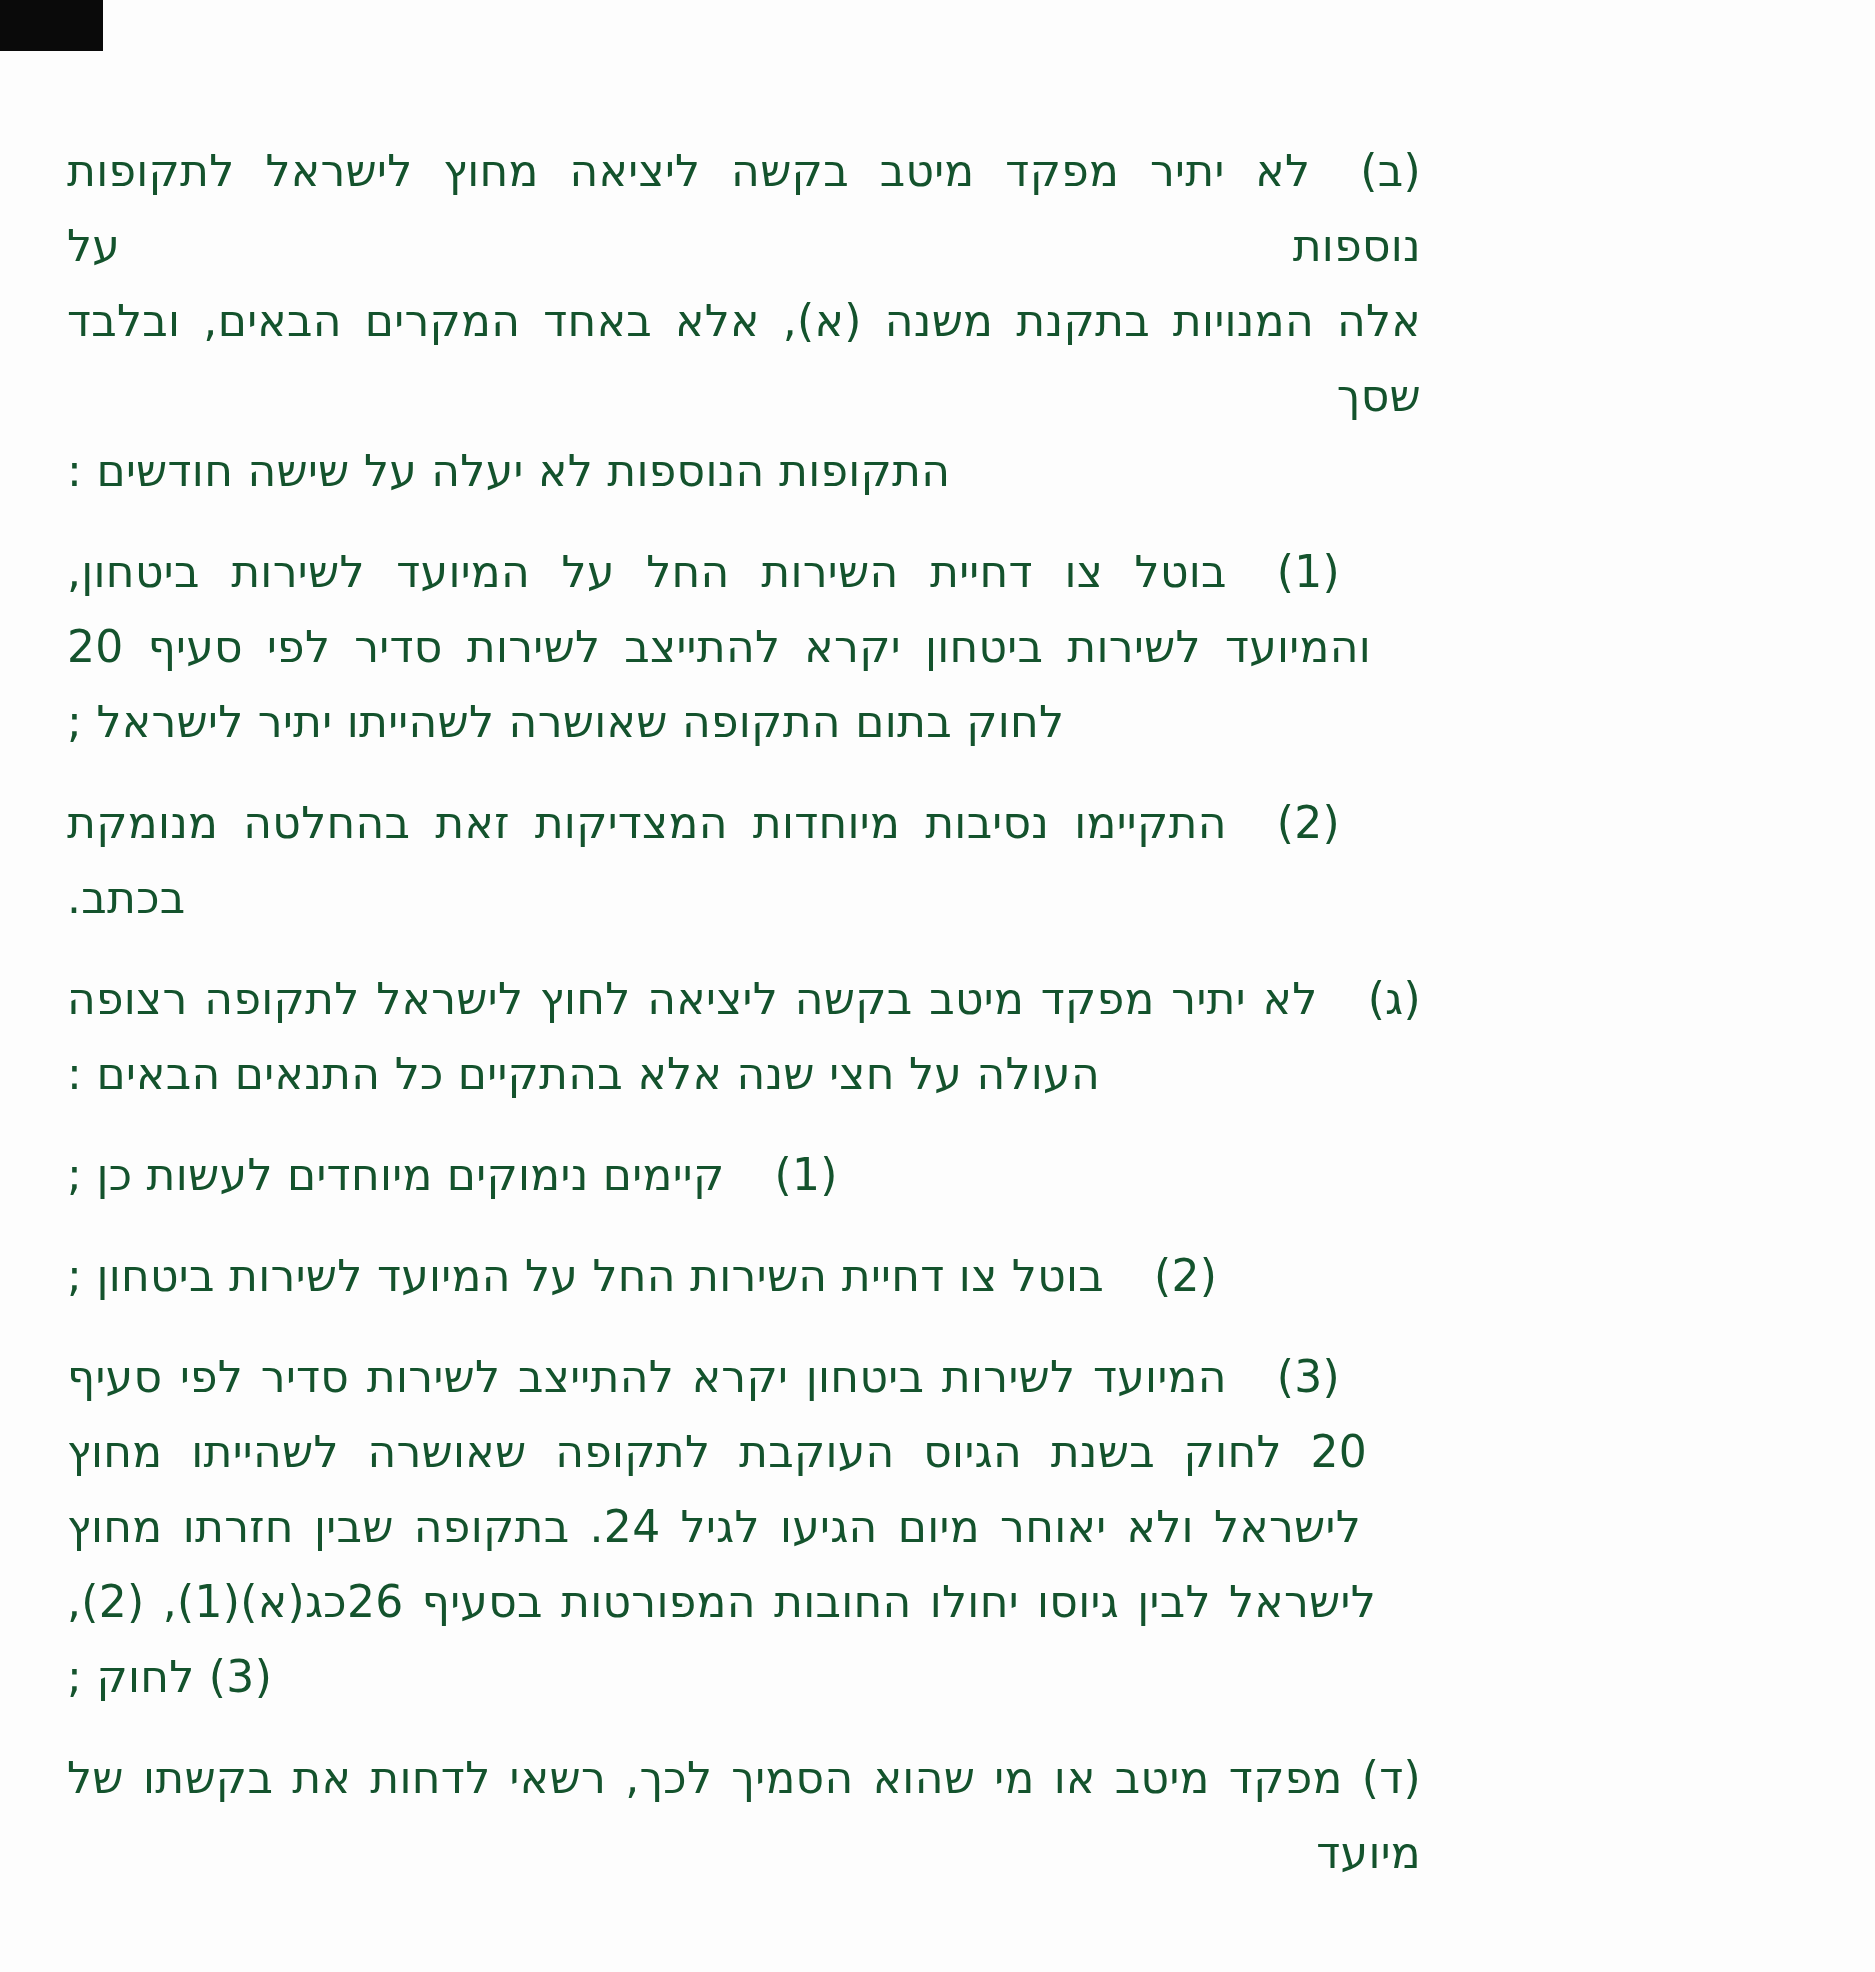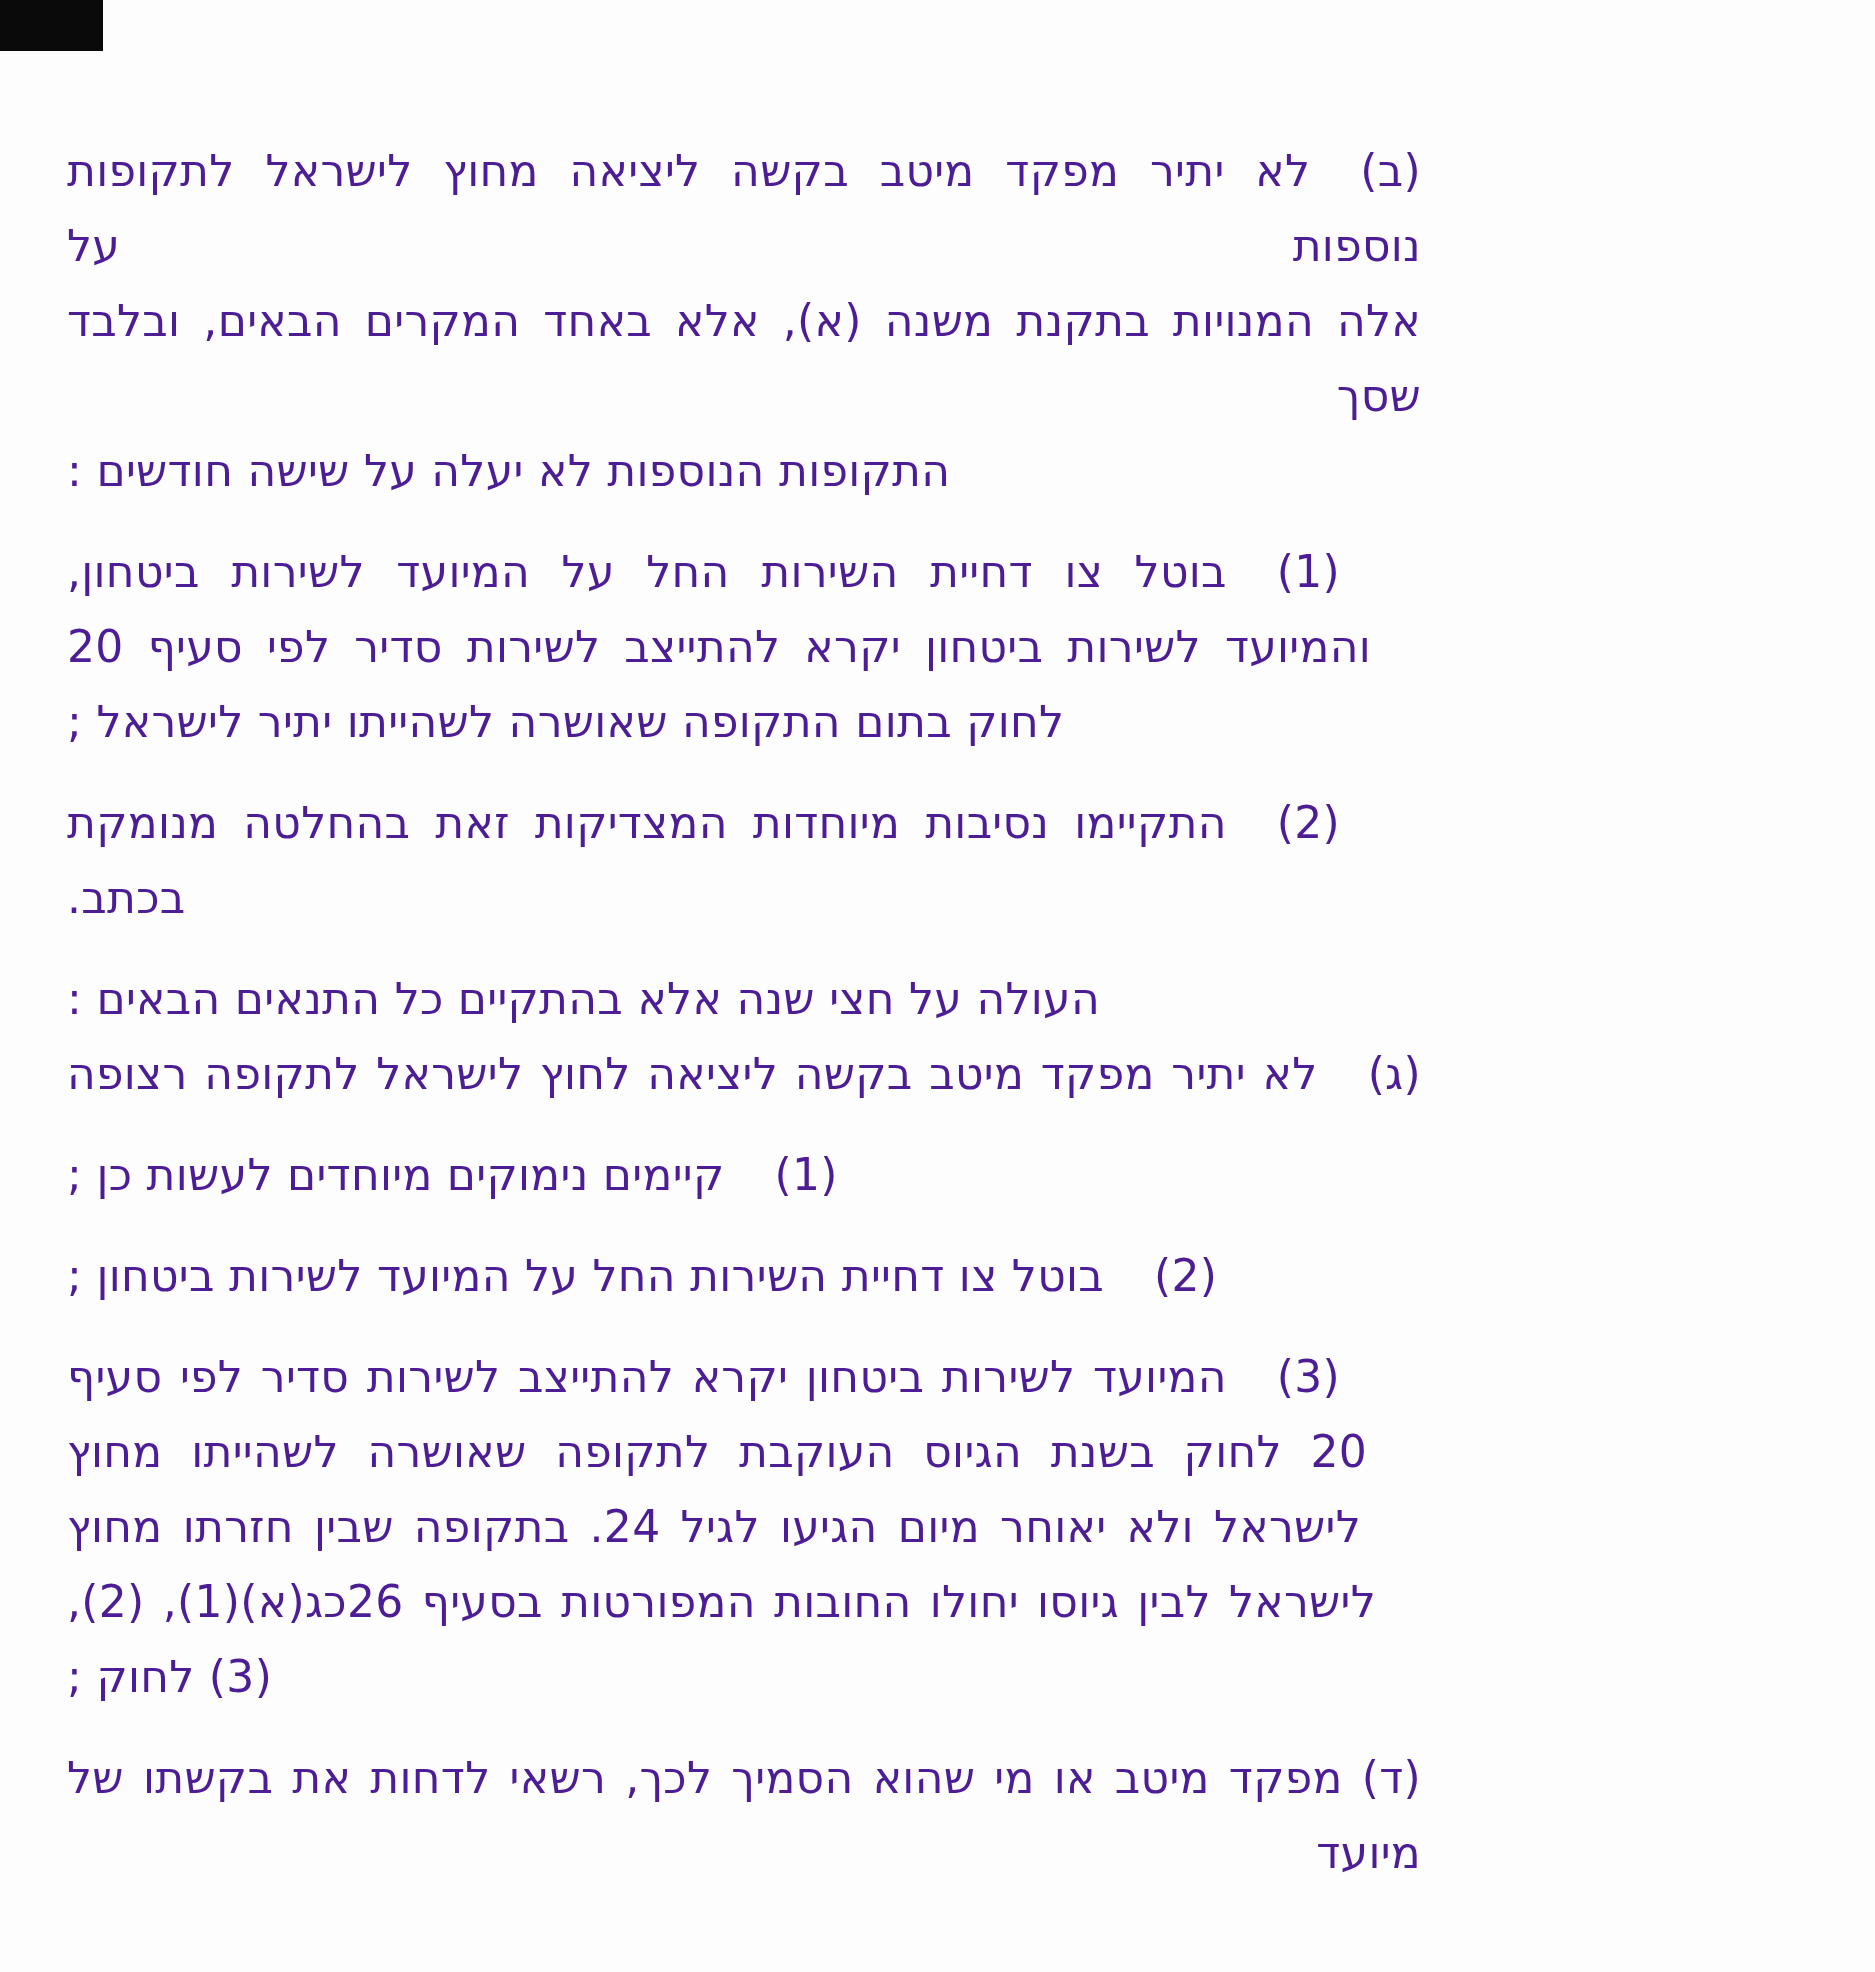--- a/index.html
+++ b/index.html
@@ -8,21 +8,21 @@
     background: #ffffff;
   }
   .page {
     position: relative;
     width: 1876px;
     height: 1972px;
     background: #fdfdfd;
     overflow: hidden;
     direction: rtl;
     font-family: "DejaVu Sans", sans-serif;
-    color: #4c1d95;
+    color: #14532d;
   }
   .corner-artifact {
     position: absolute;
     top: 0;
     left: 0;
     width: 104px;
     height: 51px;
     background: #0a0a0a;
   }
   .content {
@@ -71,22 +71,22 @@
       <div class="line jf pr55">והמיועד לשירות ביטחון יקרא להתייצב לשירות סדיר לפי סעיף 20</div>
       <div class="line rt pr230">לחוק בתום התקופה שאושרה לשהייתו יתיר לישראל ;</div>
     </div>
 
     <div class="para">
       <div class="line jf pr90"><span class="lbl">(2)</span><span>התקיימו נסיבות מיוחדות המצדיקות זאת בהחלטה מנומקת</span></div>
       <div class="line rt pr30">בכתב.</div>
     </div>
 
     <div class="para">
+      <div class="line jf"><span class="lbl">(ג)</span><span>לא יתיר מפקד מיטב בקשה ליציאה לחוץ לישראל לתקופה רצופה</span></div>
       <div class="line rt">העולה על חצי שנה אלא בהתקיים כל התנאים הבאים :</div>
-      <div class="line jf"><span class="lbl">(ג)</span><span>לא יתיר מפקד מיטב בקשה ליציאה לחוץ לישראל לתקופה רצופה</span></div>
     </div>
 
     <div class="para">
       <div class="line rt pr90"><span class="lbl">(1)</span><span>קיימים נימוקים מיוחדים לעשות כן ;</span></div>
     </div>
 
     <div class="para">
       <div class="line rt pr90"><span class="lbl">(2)</span><span>בוטל צו דחיית השירות החל על המיועד לשירות ביטחון ;</span></div>
     </div>
 

